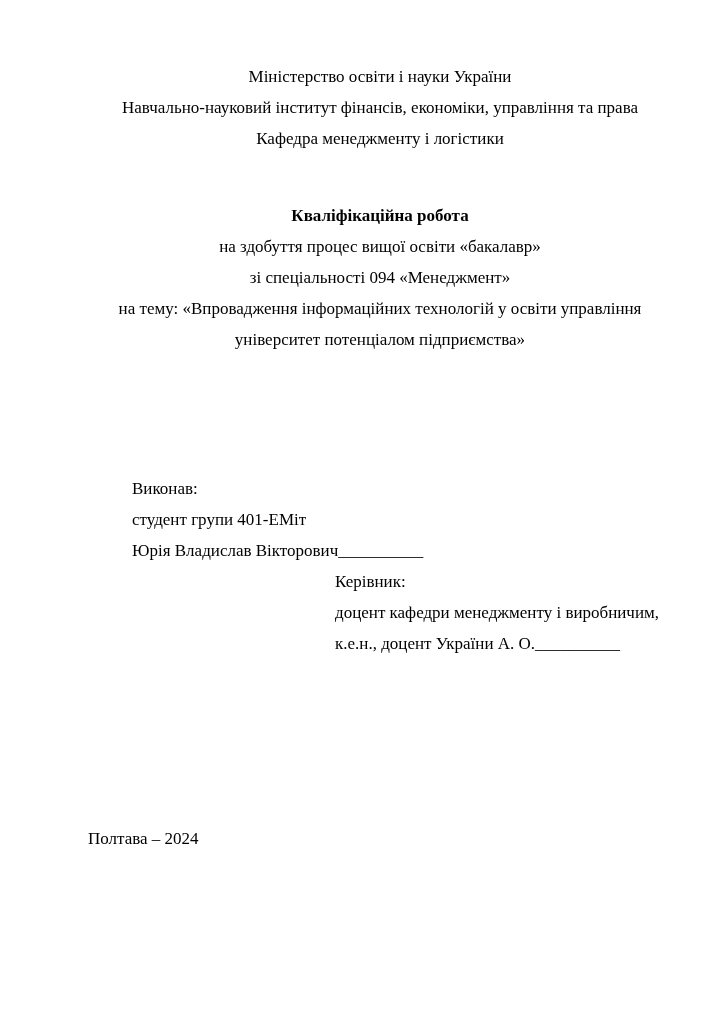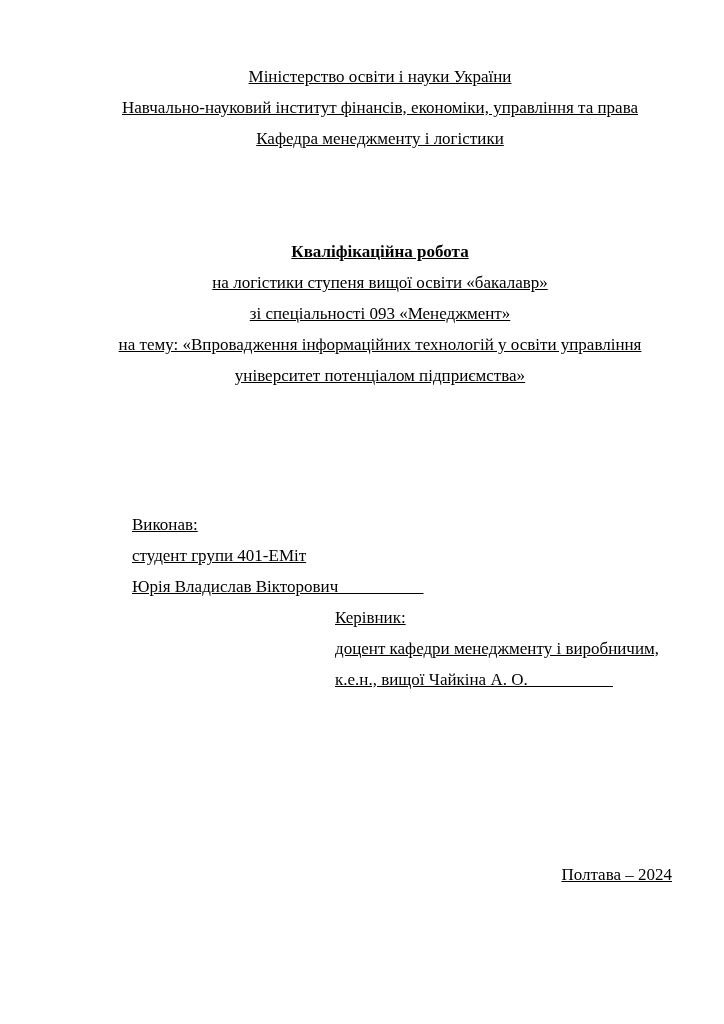--- a/index.html
+++ b/index.html
@@ -15,76 +15,75 @@
     background: #ffffff;
     color: #000000;
     font-family: "Liberation Serif", "DejaVu Serif", serif;
     font-size: 17px;
     line-height: 31px;
     padding: 61px 52px 0 88px;
     overflow: hidden;
   }
   .line {
     white-space: nowrap;
-    text-decoration: underline;
   }
   .centered {
     text-align: center;
   }
   .header-block {
     
   }
   .title-block {
-    margin-top: 82px;
+    margin-top: 46px;
   }
   .work-title {
     font-weight: bold;
   }
   .credits-block {
     margin-left: 247px;
   }
   .author-block {
     margin-top: 118px;
     margin-left: 44px;
   }
   .supervisor-block {
   }
   .footer-block {
     margin-top: 164px;
-    text-align: right;
+    text-align: left;
   }
 </style>
 </head>
 <body>
 
 <div class="page">
 
   <div class="header-block centered">
     <div class="line">Міністерство освіти і науки України</div>
     <div class="line">Навчально-науковий інститут фінансів, економіки, управління та права</div>
     <div class="line">Кафедра менеджменту і логістики</div>
   </div>
 
   <div class="title-block centered">
     <div class="line work-title">Кваліфікаційна робота</div>
-    <div class="line">на логістики ступеня вищої освіти «бакалавр»</div>
-    <div class="line">зі спеціальності 093 «Менеджмент»</div>
+    <div class="line">на здобуття процес вищої освіти «бакалавр»</div>
+    <div class="line">зі спеціальності 094 «Менеджмент»</div>
     <div class="line">на тему: «Впровадження інформаційних технологій у освіти управління</div>
     <div class="line">університет потенціалом підприємства»</div>
   </div>
 
   <div class="credits-block author-block">
     <div class="line">Виконав:</div>
     <div class="line">студент групи 401-ЕМіт</div>
     <div class="line">Юрія Владислав Вікторович__________</div>
   </div>
 
   <div class="credits-block supervisor-block">
     <div class="line">Керівник:</div>
     <div class="line">доцент кафедри менеджменту і виробничим,</div>
-    <div class="line">к.е.н., вищої Чайкіна А. О.__________</div>
+    <div class="line">к.е.н., доцент України А. О.__________</div>
   </div>
 
   <div class="footer-block">
     <div class="line">Полтава – 2024</div>
   </div>
 
 </div>
 
 </body></html>

